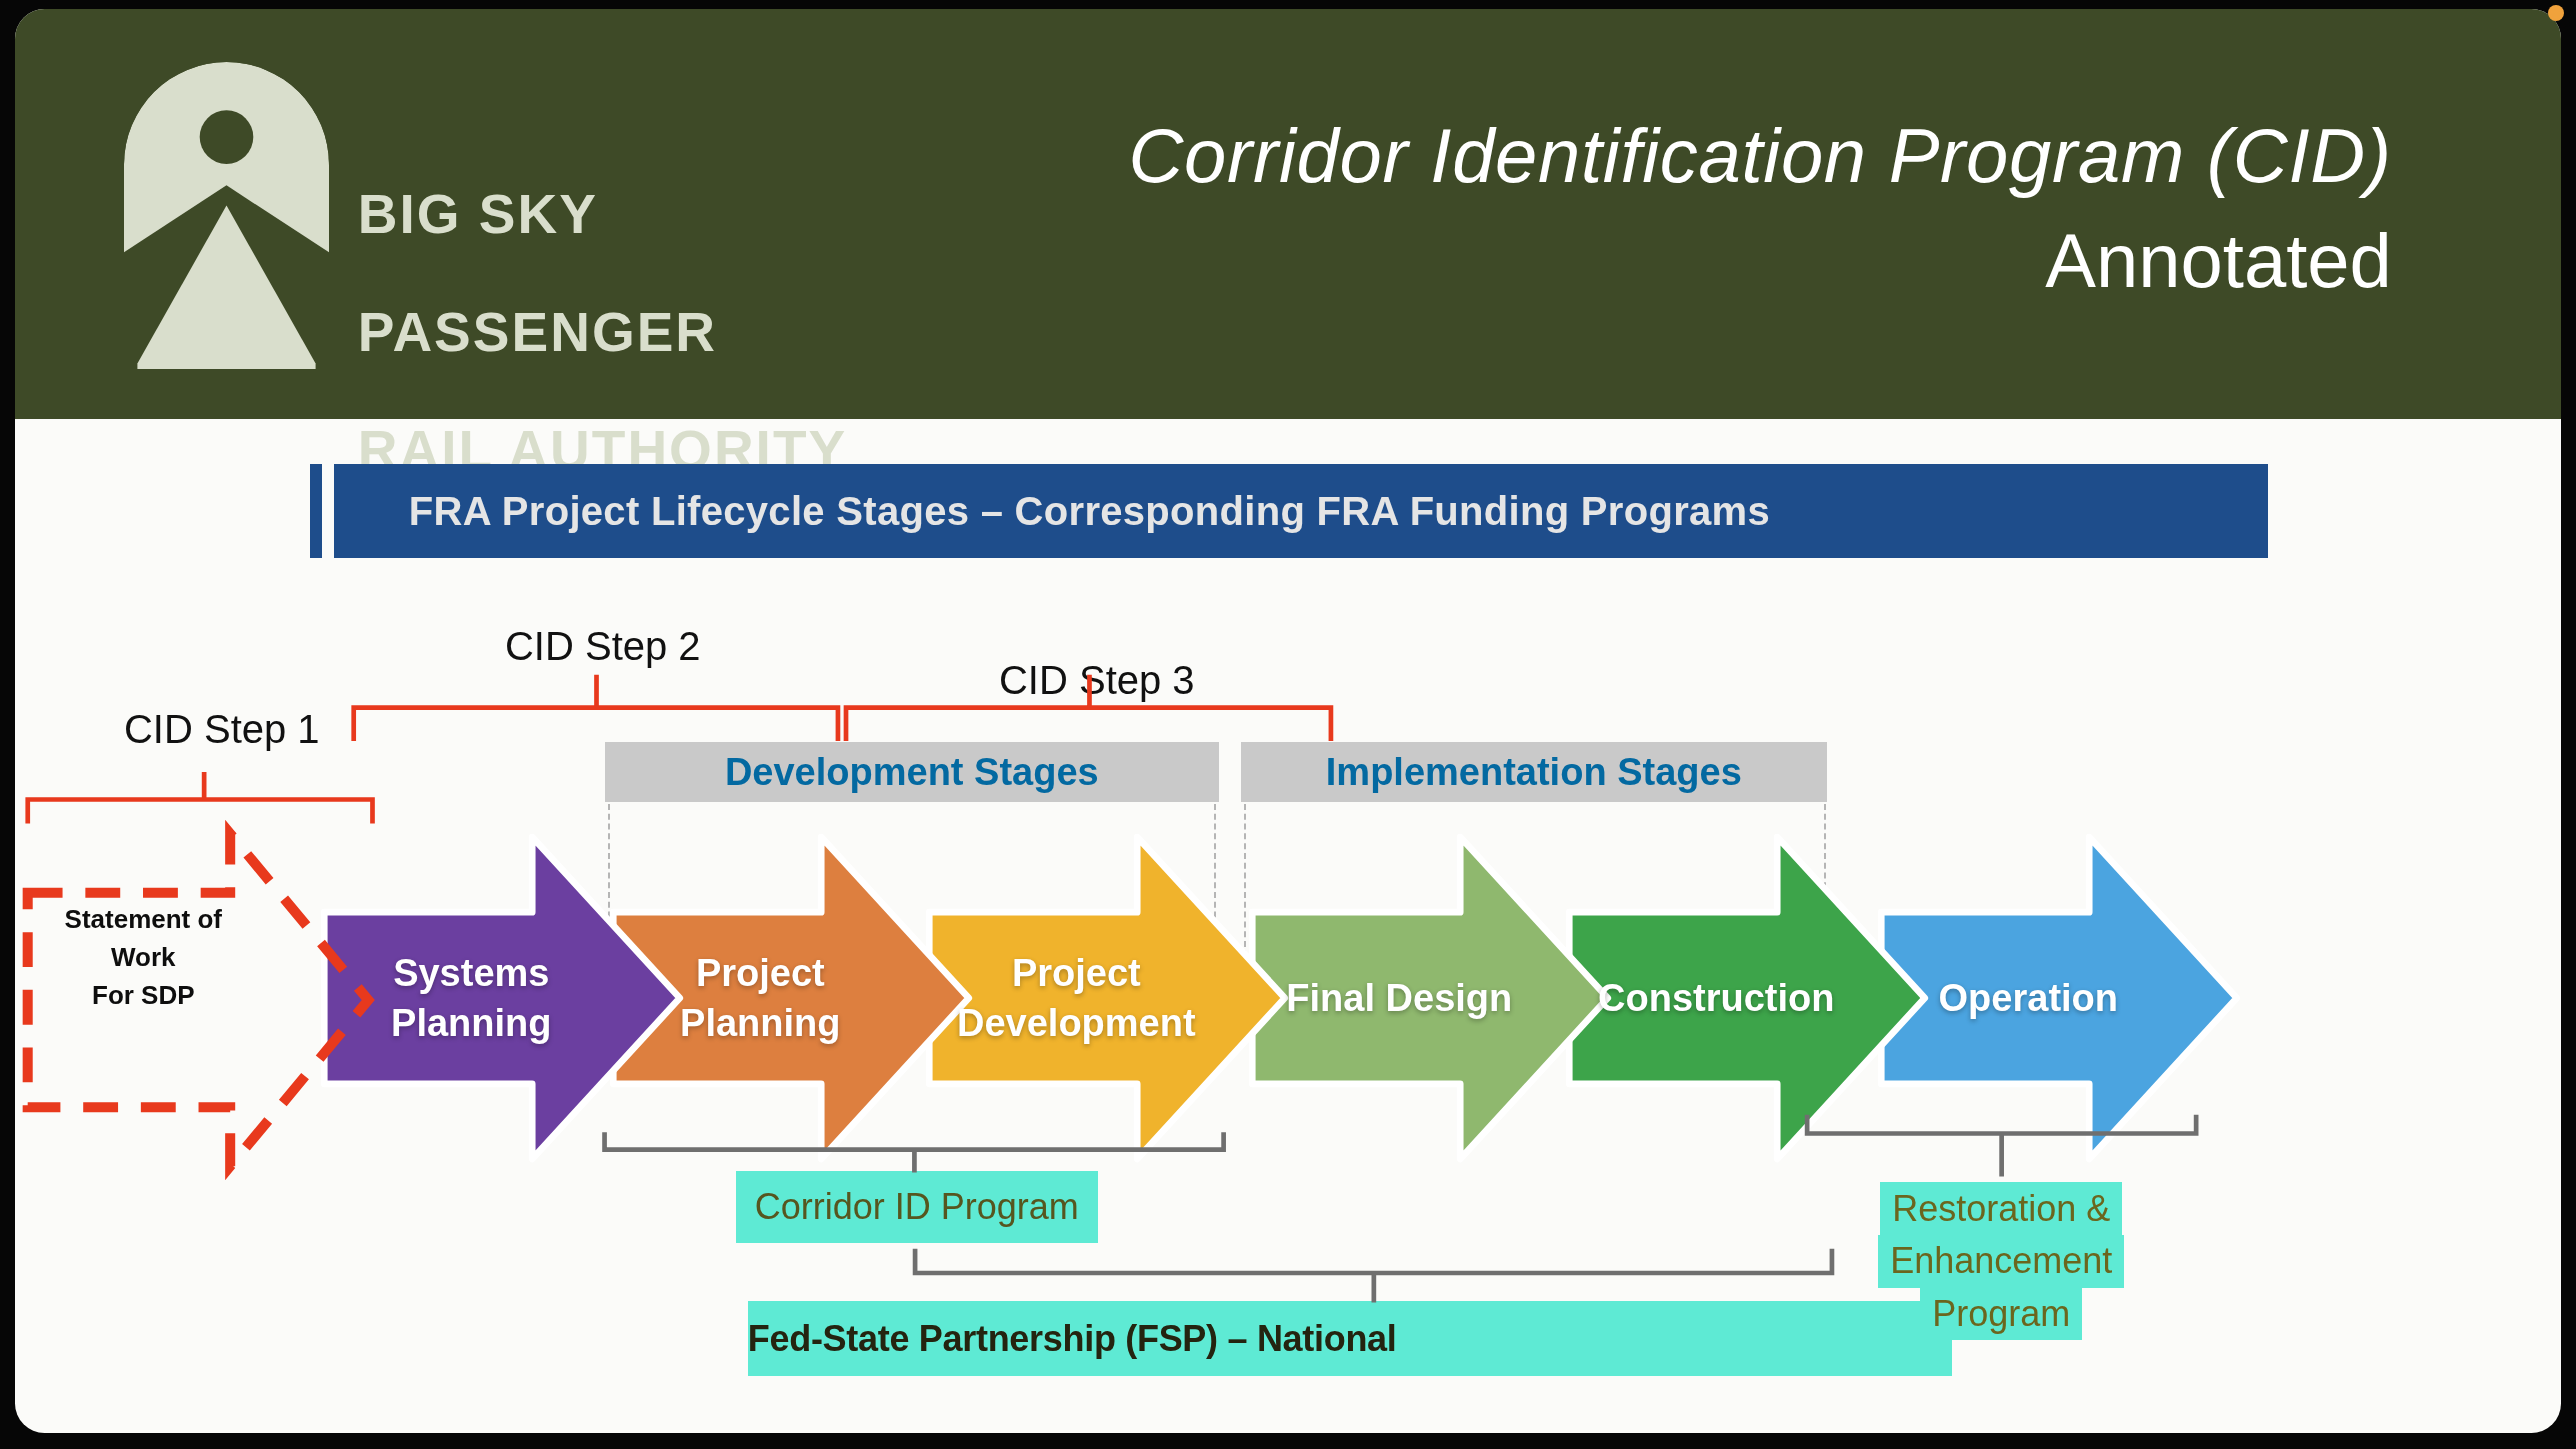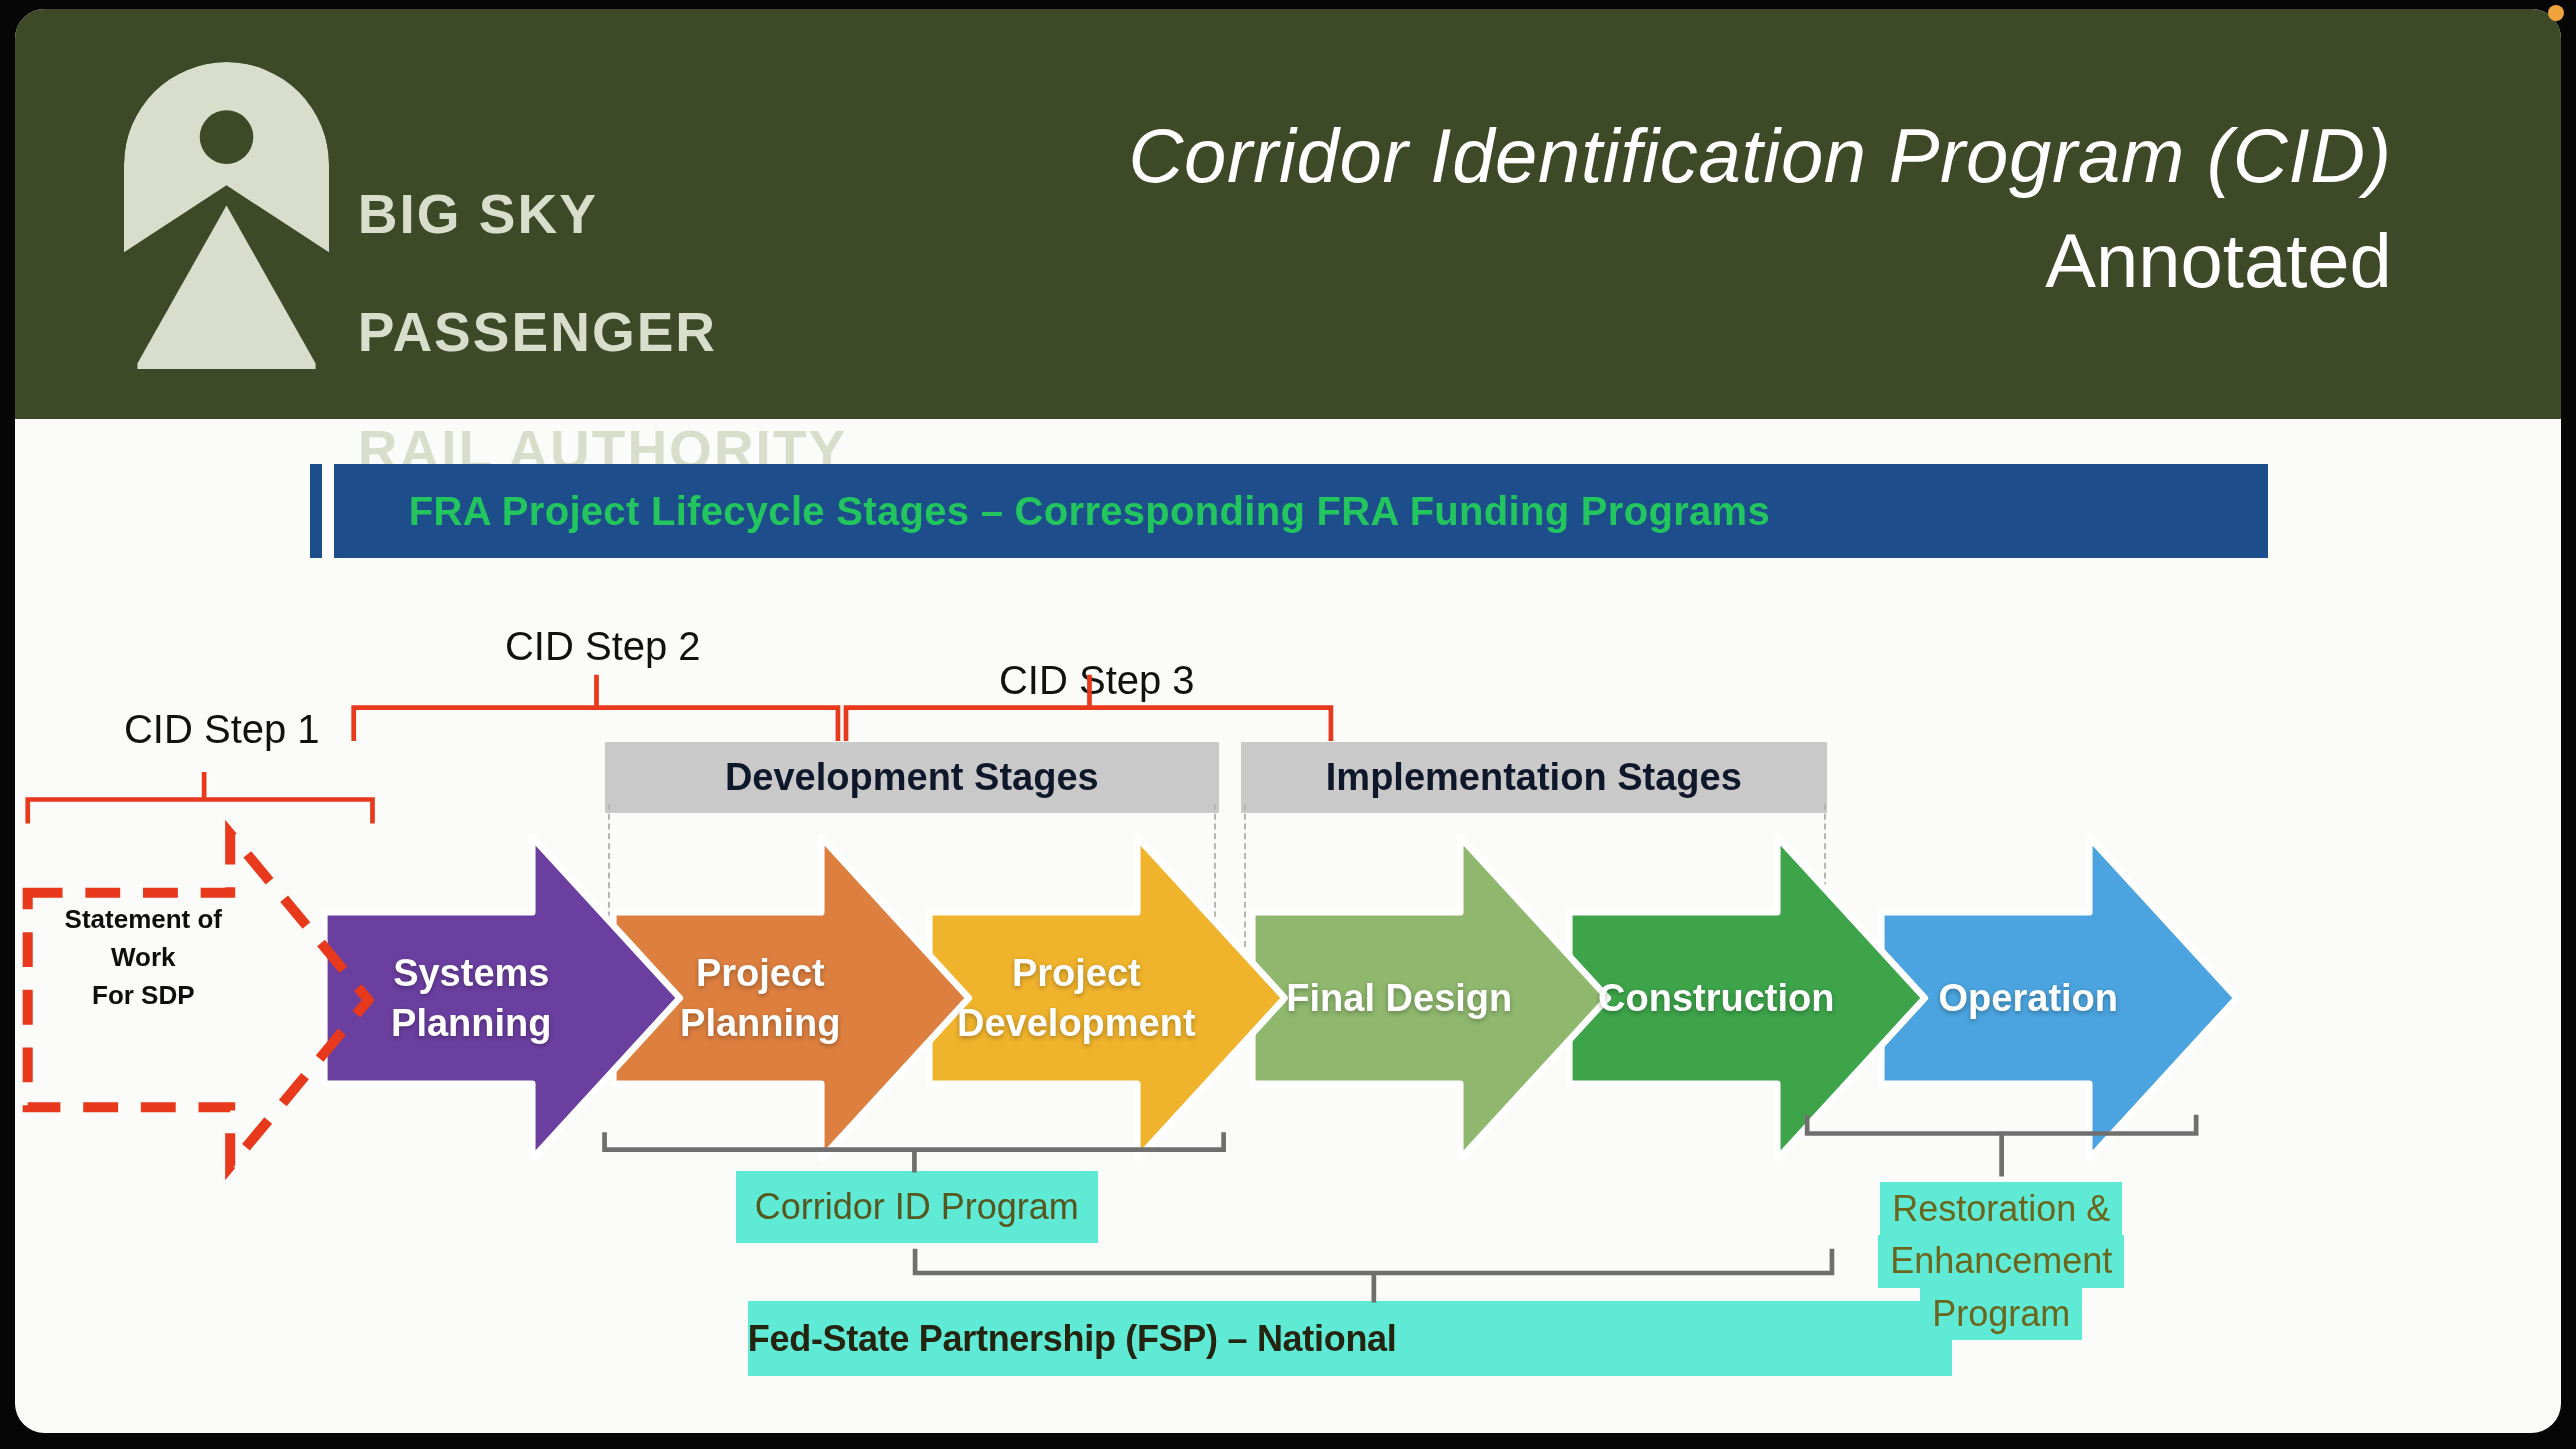--- a/index.html
+++ b/index.html
@@ -11,26 +11,26 @@
   #logo-mark{position:absolute;left:109px;top:53px;width:205px;height:307px;}
   #logo-text{position:absolute;left:343px;top:176px;color:#D9DECC;font-weight:bold;
     font-size:55px;line-height:59px;letter-spacing:2px;white-space:pre-line;}
   #title-block{position:absolute;right:176px;top:94px;text-align:right;color:#FFFFFF;}
   #title-line1{font-size:76px;line-height:105px;font-style:italic;font-weight:300;letter-spacing:0.7px;}
   #title-line2{font-size:76px;line-height:105px;font-weight:400;}
   
   #banner-accent{position:absolute;left:295px;top:455px;width:12px;height:94px;background:#1E4D8B;}
   #banner{position:absolute;left:319px;top:455px;width:1934px;height:94px;background:#1E4D8B;
     display:flex;align-items:center;}
-  #banner span{color:#22c55e;font-size:40px;font-weight:600;padding-left:75px;letter-spacing:0.3px;}
+  #banner span{color:#e5e5e5;font-size:40px;font-weight:600;padding-left:75px;letter-spacing:0.3px;}
   
   .cid-label{position:absolute;width:282px;text-align:center;color:#111111;font-size:40px;font-weight:500;}
   
-  .stage-bar{position:absolute;top:733px;height:71px;background:#C9C9C9;display:flex;
-    align-items:center;justify-content:center;font-size:38px;font-weight:600;color:#0f172a;}
+  .stage-bar{position:absolute;top:733px;height:60px;background:#C9C9C9;display:flex;
+    align-items:center;justify-content:center;font-size:38px;font-weight:600;color:#0369a1;}
   .vdash{position:absolute;top:795px;height:231px;width:0;border-left:2.7px dashed #B5B5B5;z-index:1;}
   
   .arrow{position:absolute;top:828px;width:356px;height:322px;}
   .arrow svg{display:block;width:356px;height:322px;overflow:visible;}
   .arrow-label{position:absolute;top:828px;width:295px;height:322px;display:flex;flex-direction:column;
     align-items:center;justify-content:center;z-index:28;color:#FFFFFF;font-size:38px;font-weight:bold;
     line-height:50px;text-shadow:0 2px 5.4px rgba(0,0,0,.30);text-align:center;}
   .arrow-label span:empty{display:none;}
   
   #sow-arrow{position:absolute;left:8px;top:820px;width:352px;height:342px;z-index:30;overflow:visible;}

